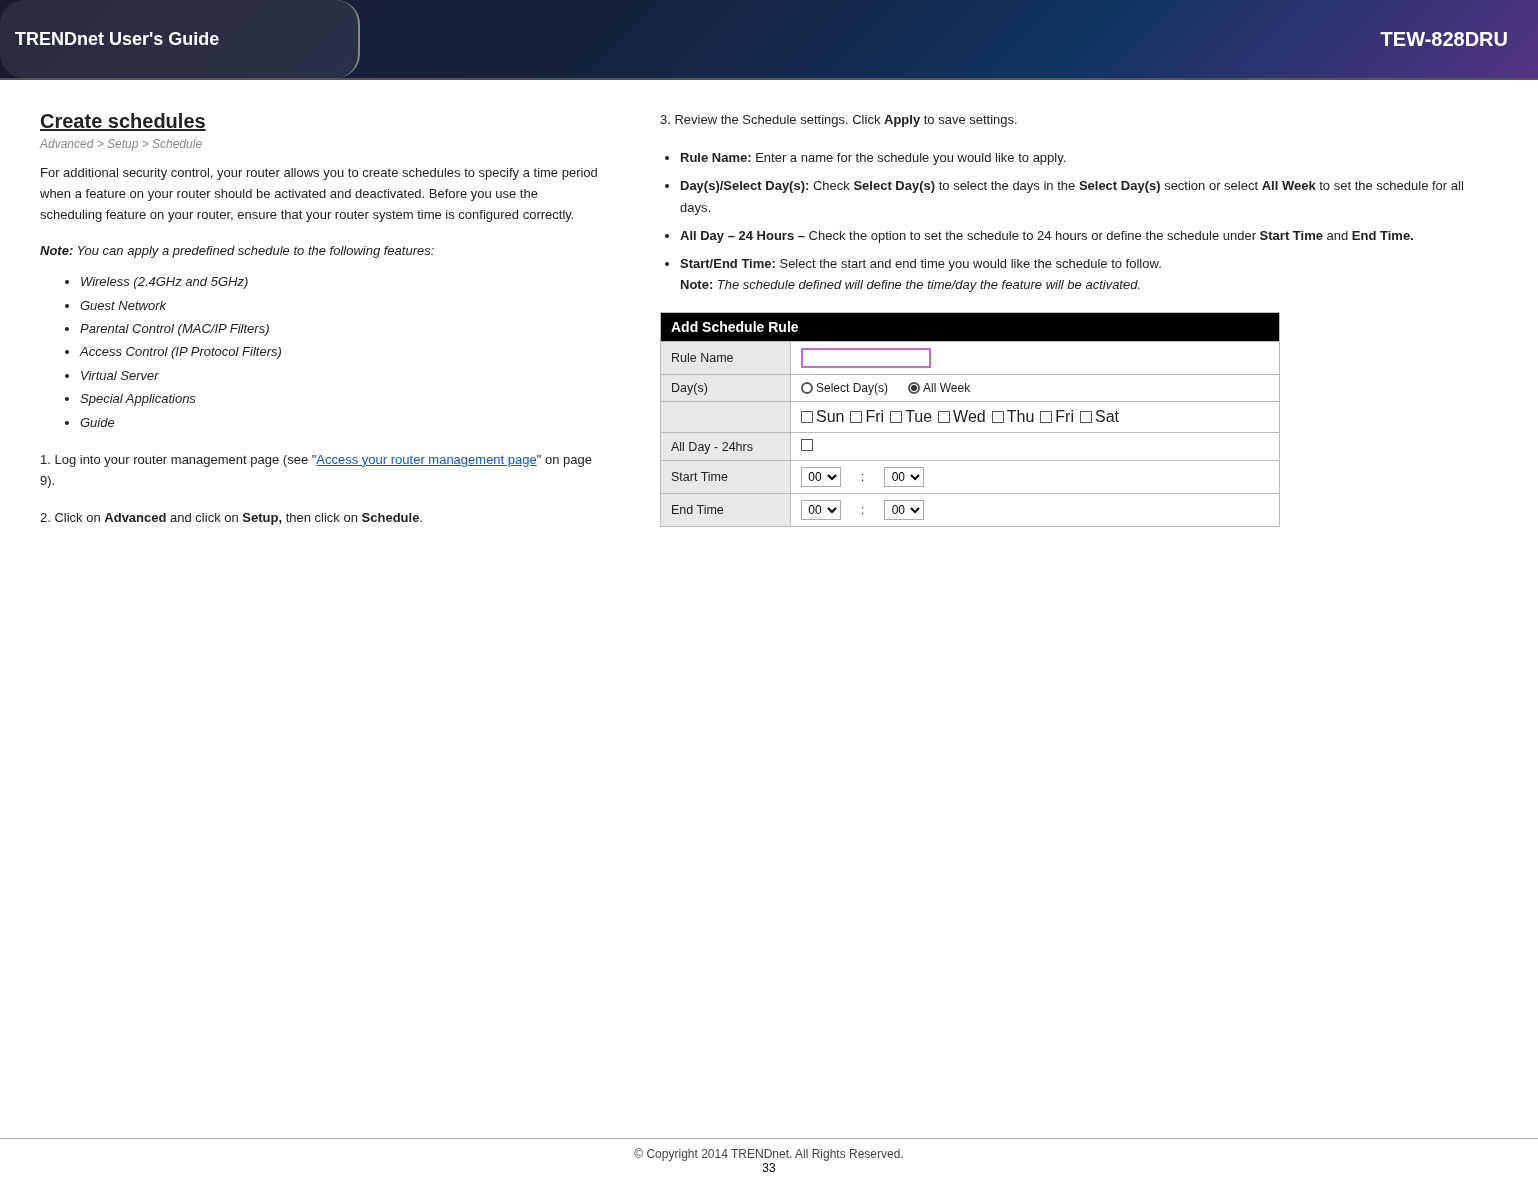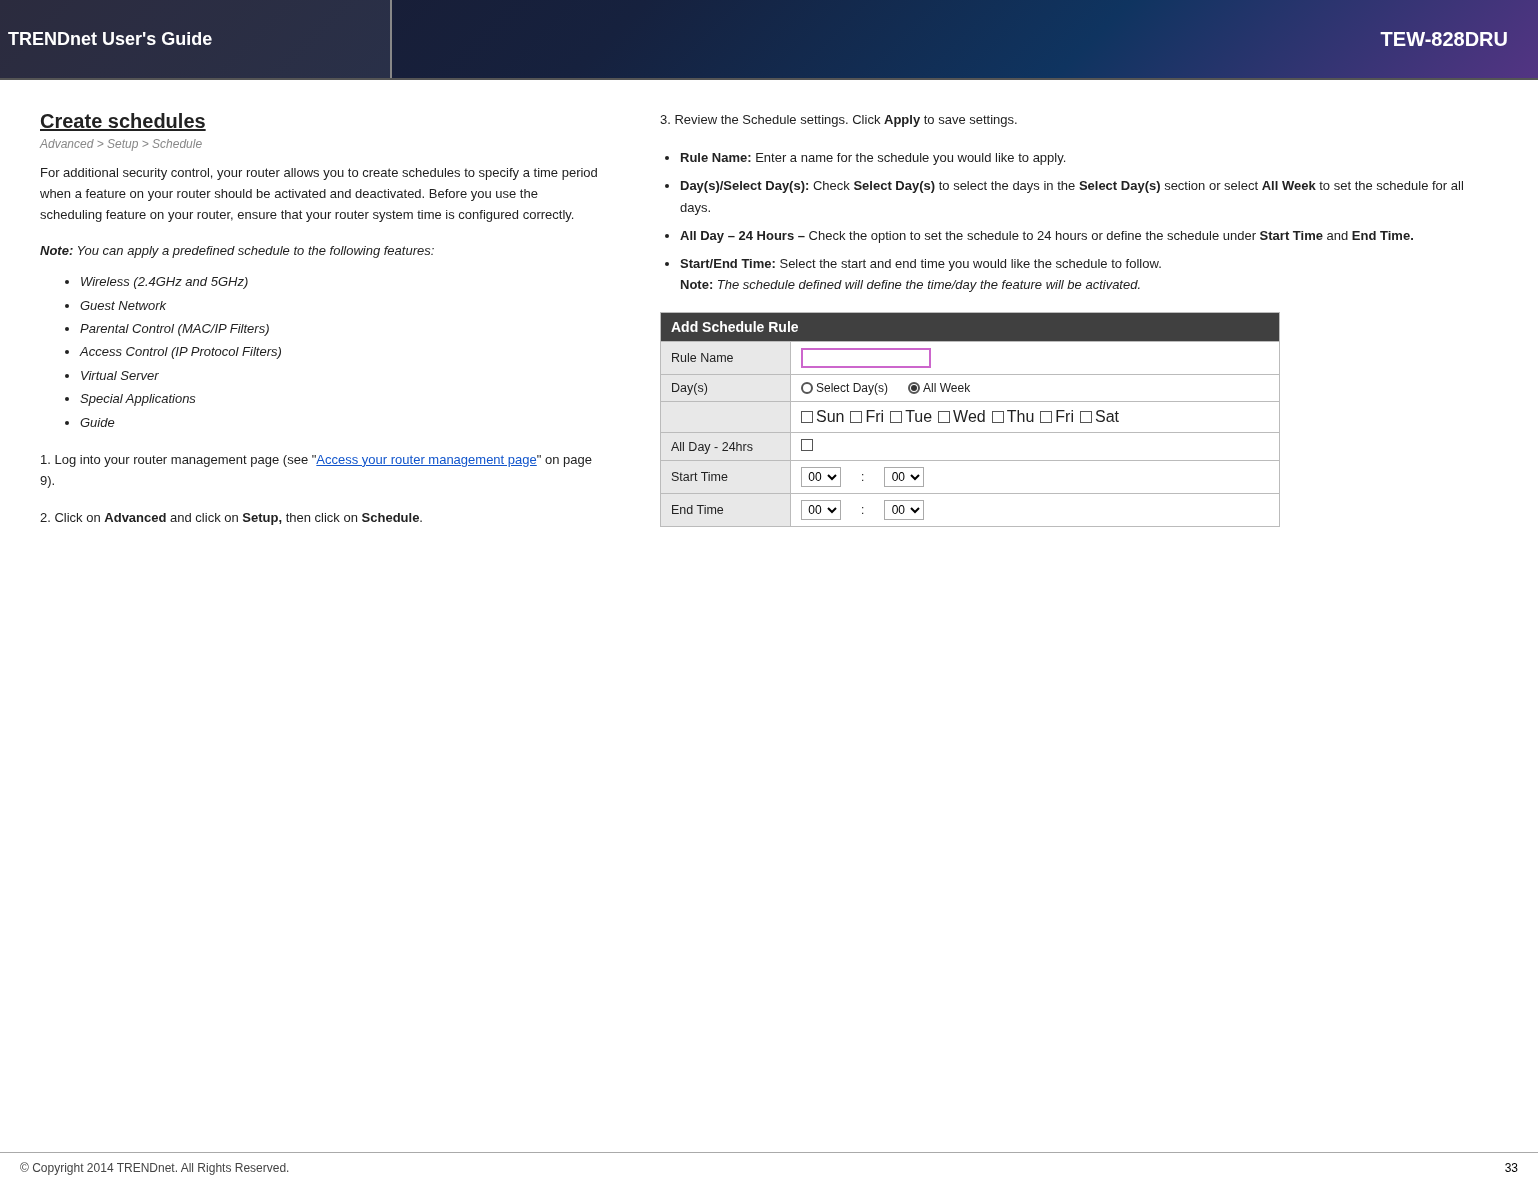--- a/index.html
+++ b/index.html
@@ -16,27 +16,28 @@
     
     .header {
       display: flex;
       height: 80px;
       border-bottom: 2px solid #555;
       background: linear-gradient(135deg, #1a1a2e 0%, #16213e 40%, #0f3460 70%, #533483 100%);
       position: relative;
       overflow: hidden;
     }
     .header-left {
-      width: 392px;
-      display: flex;
-      align-items: center;
-      padding-left: 8px;
+      width: 360px;
+      display: flex;
+      align-items: center;
+      padding-left: 15px;
       background: rgba(255,255,255,0.08);
       border-right: 2px solid #888;
       flex-shrink: 0;
+      border-radius: 24px;
     }
     .header-left-title {
       color: #fff;
       font-size: 18px;
       font-weight: bold;
     }
     .header-right {
       flex: 1;
       display: flex;
       align-items: center;
@@ -138,21 +139,21 @@
 
     
     .schedule-table {
       border: 1px solid #999;
       border-collapse: collapse;
       width: 620px;
       margin-top: 16px;
       font-size: 12.5px;
     }
     .schedule-table-header {
-      background: #404040;
+      background: #000000;
       color: #fff;
       font-weight: bold;
       font-size: 14px;
       padding: 8px 12px;
     }
     .schedule-table td {
       border: 1px solid #bbb;
       padding: 6px 10px;
       vertical-align: middle;
     }
@@ -240,20 +241,21 @@
       bottom: 0;
       left: 0;
       right: 0;
       border-top: 1px solid #aaa;
       padding: 8px 20px;
       display: flex;
       justify-content: space-between;
       align-items: center;
       font-size: 12px;
       color: #444;
+      flex-direction: column;
     }
     .page-number {
       font-size: 12px;
       color: #000000;
     }
   </style>
 </head>
 <body>
 
 <div class="header">

